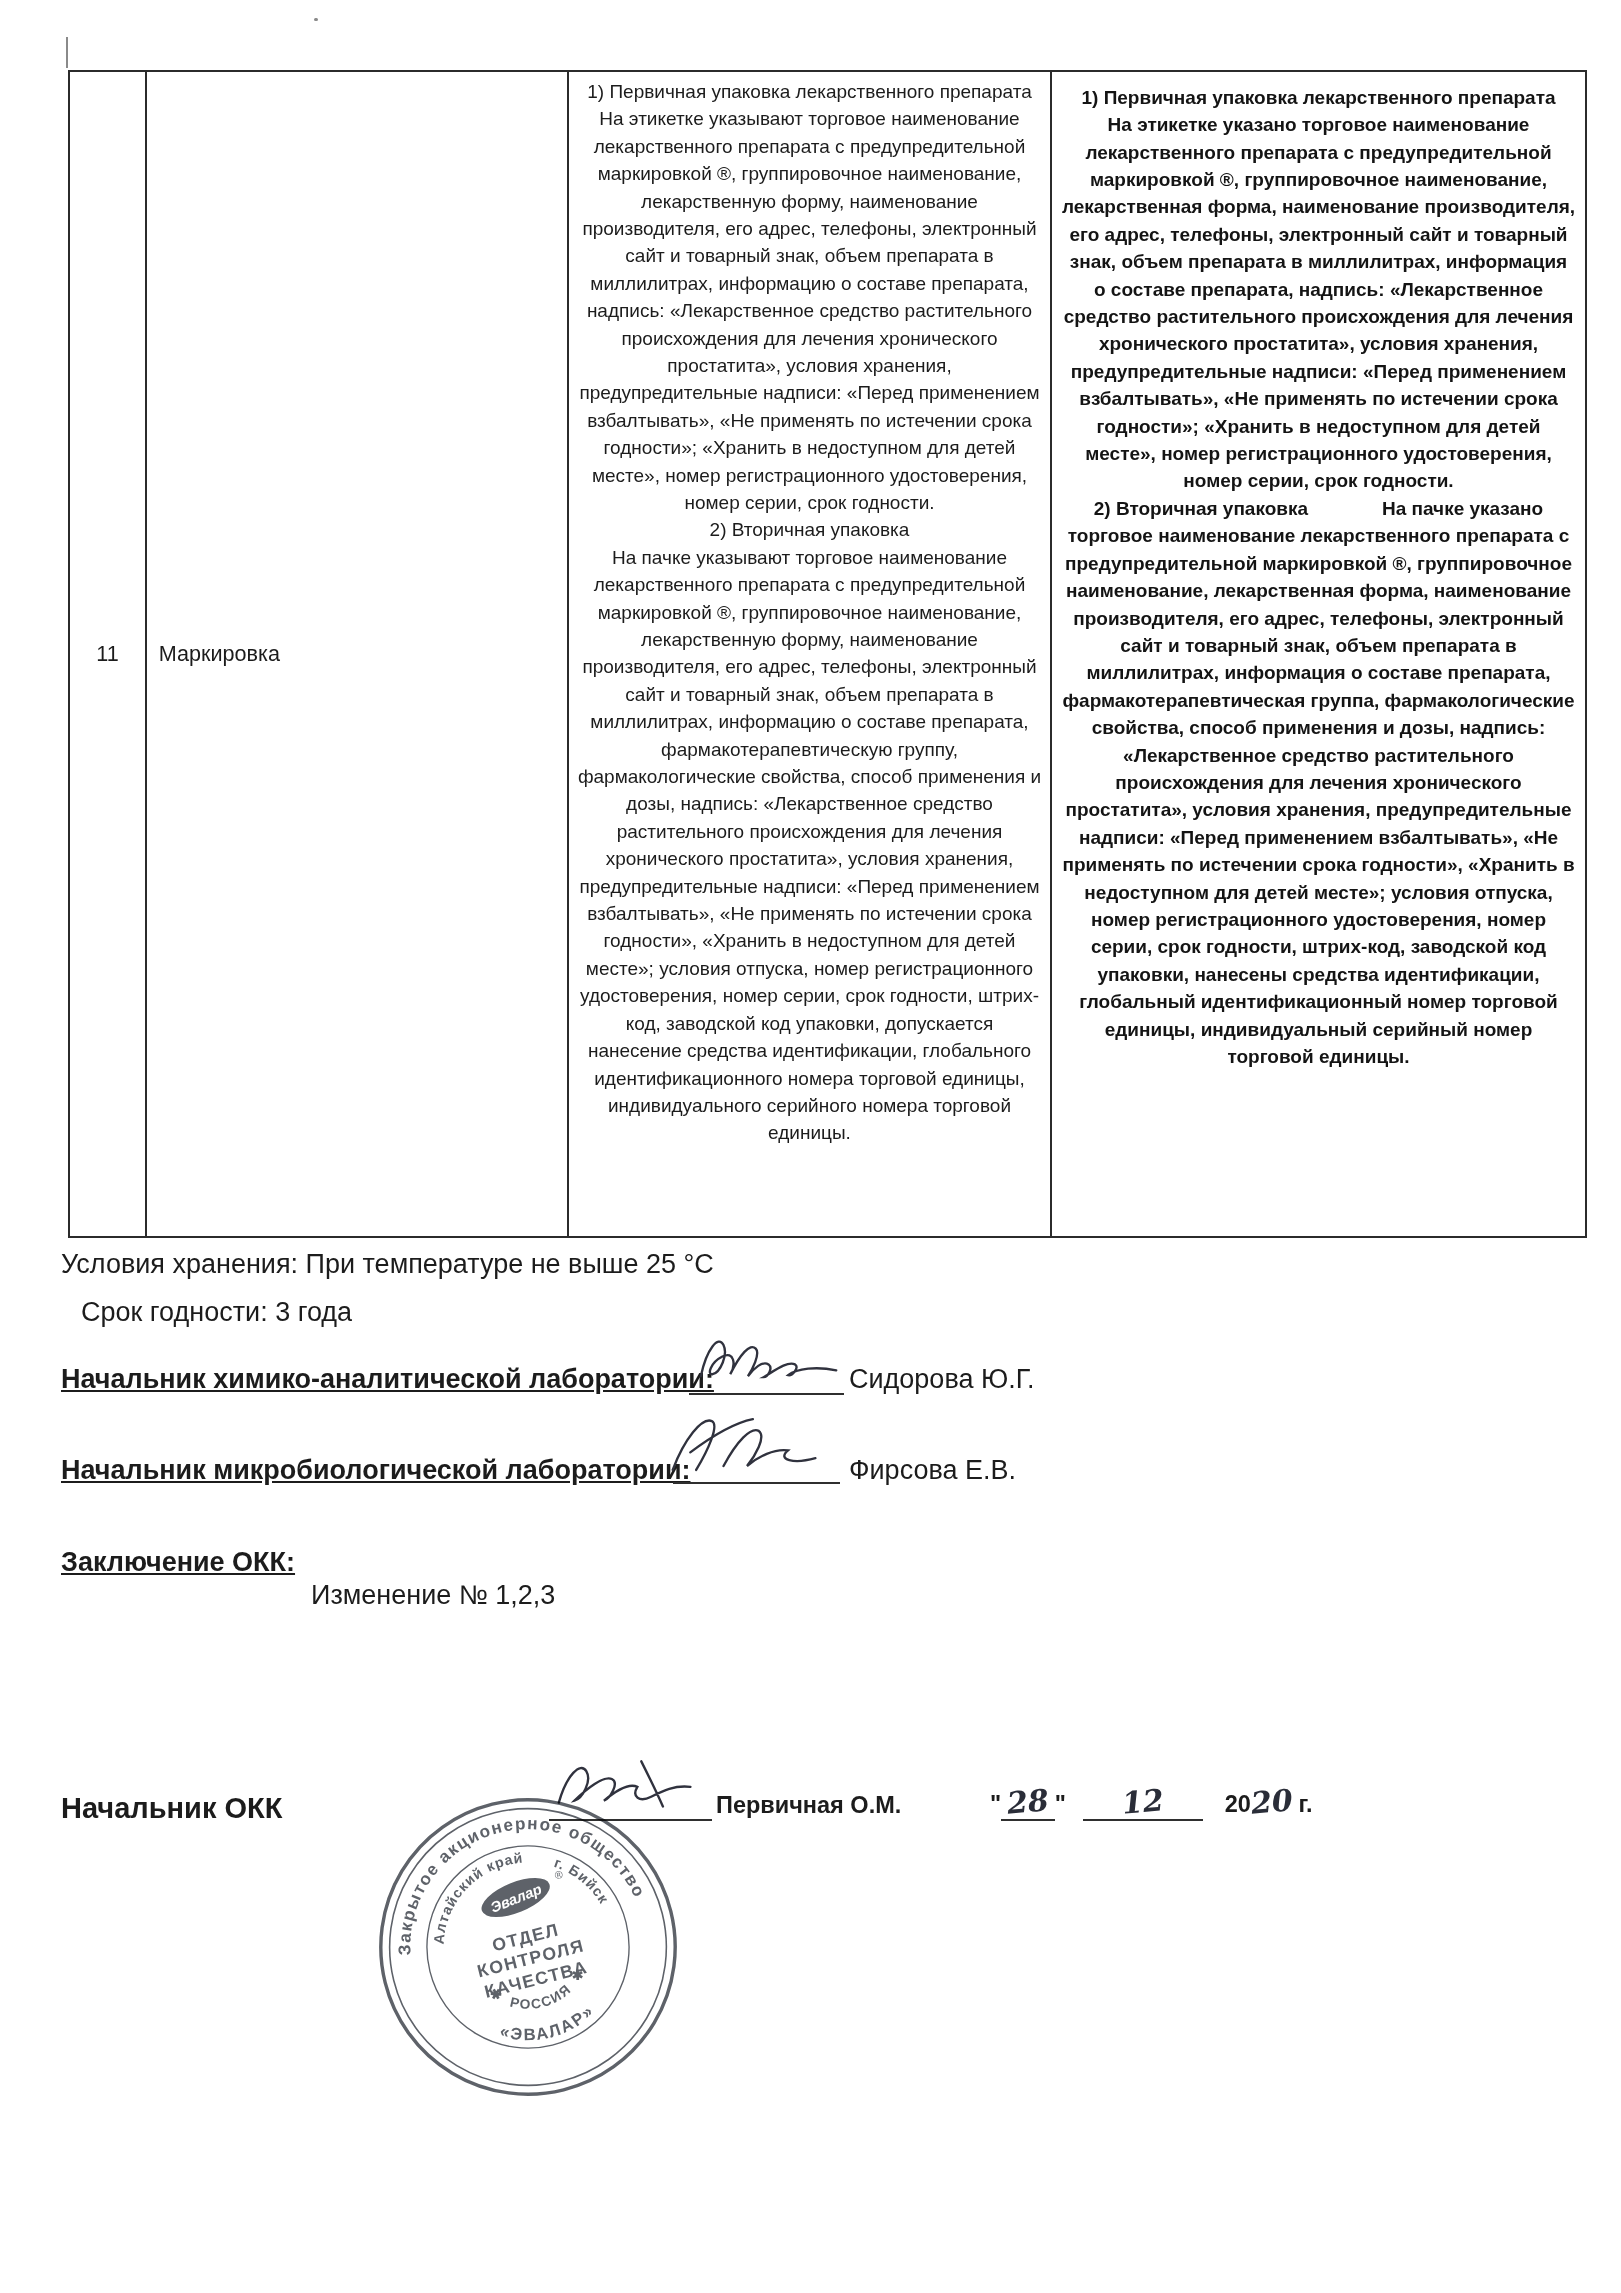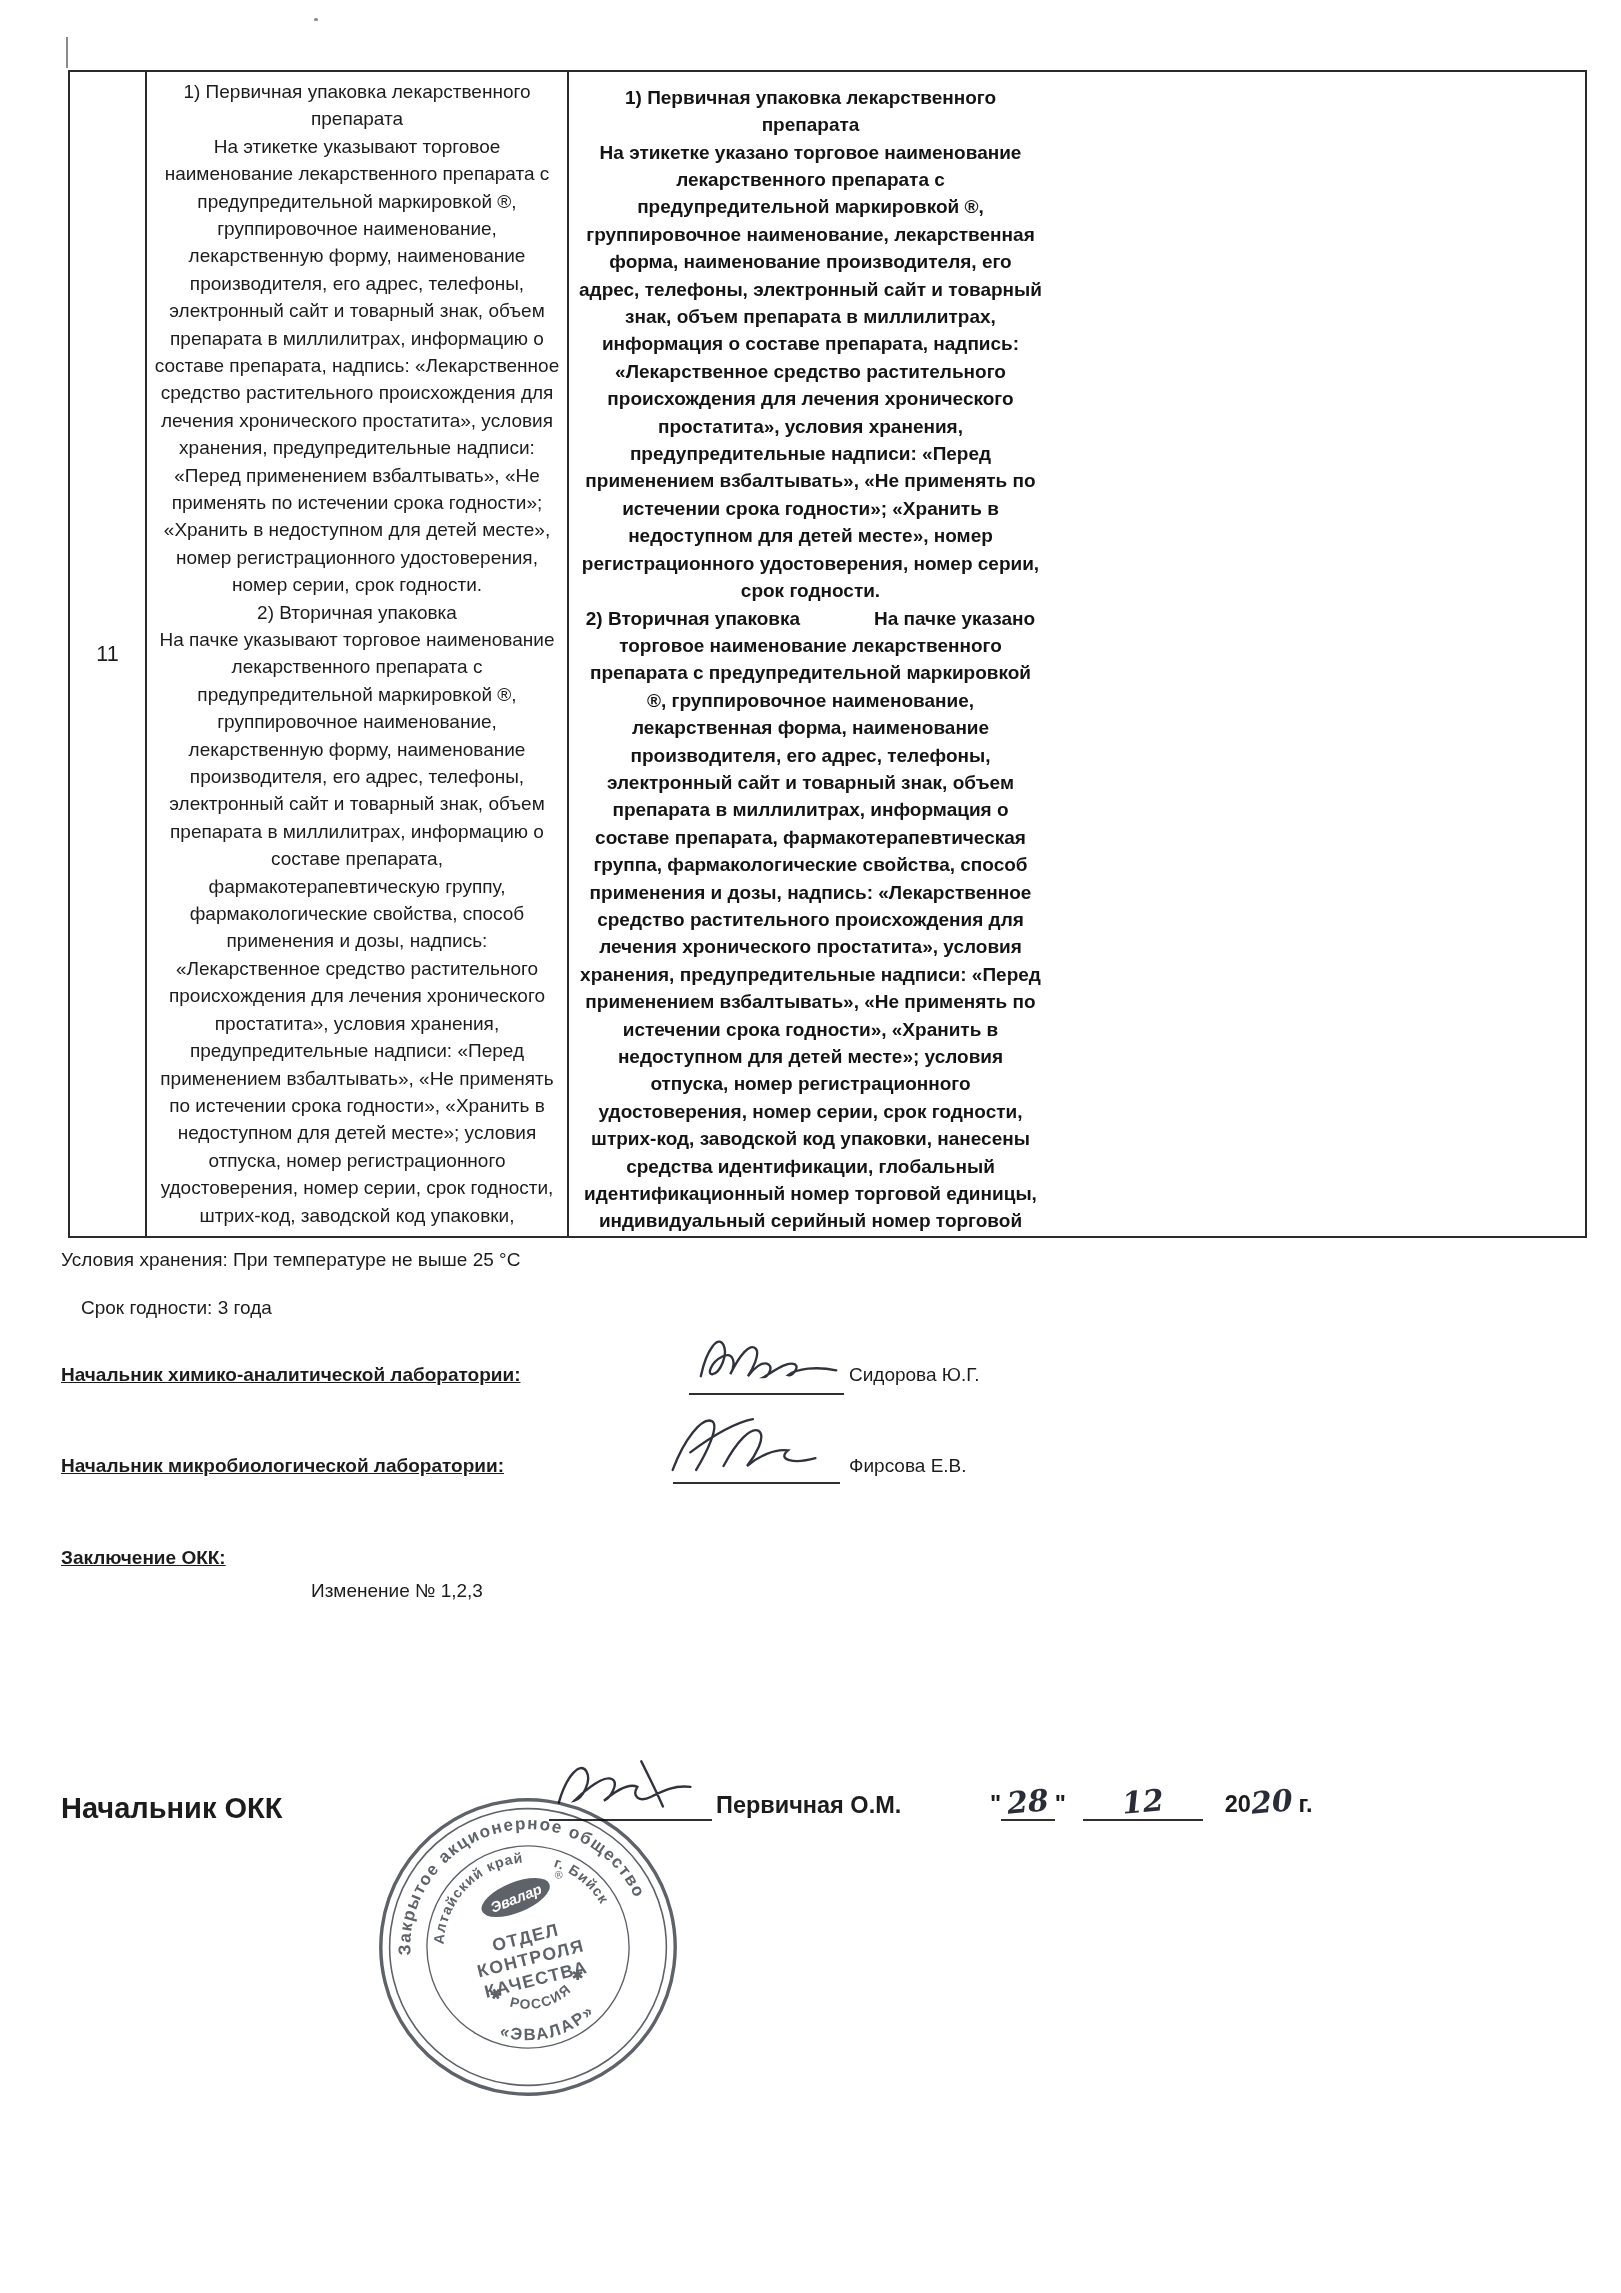--- a/index.html
+++ b/index.html
@@ -14,21 +14,21 @@
     border:2px solid #2b2b2b;box-sizing:border-box;
     display:grid;grid-template-columns:77px 422px 483px 1fr;
   }
   .cell{box-sizing:border-box;border-right:2px solid #2b2b2b;overflow:hidden;text-align:right;}
   .cell:last-child{border-right:none;}
   .cell-num{display:flex;align-items:center;justify-content:center;font-size:21.6px;}
   .cell-label{display:flex;align-items:center;padding-left:11.8px;font-size:21.6px;}
   .cell-req{padding:5.9px 7.8px;font-size:19px;line-height:27.4px;text-align:center;white-space:pre-line;}
   .cell-res{padding:11.8px 9.8px;font-size:19px;line-height:27.4px;text-align:center;white-space:pre-line;font-weight:bold;color:#141414;}
   
-  .line{position:absolute;font-size:19px;white-space:nowrap;}
+  .line{position:absolute;font-size:27px;white-space:nowrap;}
   .bold-u{font-weight:bold;text-decoration:underline;}
   .bold{font-weight:bold;}
   .sigline{position:absolute;height:2px;background:#2f2f2f;}
   .sig{position:absolute;}
   .hand{
     font-family:"DejaVu Serif",serif;font-style:italic;font-size:30px;
     color:#2a2d38;display:inline-block;transform:rotate(-5deg);
   }
   .date-row{position:absolute;display:flex;align-items:baseline;font-size:23.5px;font-weight:bold;}
   .date-day{border-bottom:2px solid #2f2f2f;padding:0 5.9px;}
@@ -47,20 +47,23 @@
 <body>
 
 <div class="page abs" style="left:0;top:0;width:1621px;height:2294px;">
 
   <div class="artifact" style="left:66px;top:37px;width:2px;height:31px;"></div>
   <div class="artifact" style="left:314px;top:17.6px;width:3.9px;height:3.9px;border-radius:50%;"></div>
 
   <div class="tbl">
     <div class="cell cell-num">
       <span>11</span>
+    </div>
+    <div class="cell cell-label">
+      <span>Маркировка</span>
     </div>
     <div class="cell cell-req">1) Первичная упаковка лекарственного препарата
 На этикетке указывают торговое наименование лекарственного препарата с предупредительной маркировкой ®, группировочное наименование, лекарственную форму, наименование производителя, его адрес, телефоны, электронный сайт и товарный знак, объем препарата в миллилитрах, информацию о составе препарата, надпись: «Лекарственное средство растительного происхождения для лечения хронического простатита», условия хранения, предупредительные надписи: «Перед применением взбалтывать», «Не применять по истечении срока годности»; «Хранить в недоступном для детей месте», номер регистрационного удостоверения, номер серии, срок годности.
 2) Вторичная упаковка
 На пачке указывают торговое наименование лекарственного препарата с предупредительной маркировкой ®, группировочное наименование, лекарственную форму, наименование производителя, его адрес, телефоны, электронный сайт и товарный знак, объем препарата в миллилитрах, информацию о составе препарата, фармакотерапевтическую группу, фармакологические свойства, способ применения и дозы, надпись: «Лекарственное средство растительного происхождения для лечения хронического простатита», условия хранения, предупредительные надписи: «Перед применением взбалтывать», «Не применять по истечении срока годности», «Хранить в недоступном для детей месте»; условия отпуска, номер регистрационного удостоверения, номер серии, срок годности, штрих-код, заводской код упаковки, допускается нанесение средства идентификации, глобального идентификационного номера торговой единицы, индивидуального серийного номера торговой единицы.</div>
     <div class="cell cell-res">1) Первичная упаковка лекарственного препарата
 На этикетке указано торговое наименование лекарственного препарата с предупредительной маркировкой ®, группировочное наименование, лекарственная форма, наименование производителя, его адрес, телефоны, электронный сайт и товарный знак, объем препарата в миллилитрах, информация о составе препарата, надпись: «Лекарственное средство растительного происхождения для лечения хронического простатита», условия хранения, предупредительные надписи: «Перед применением взбалтывать», «Не применять по истечении срока годности»; «Хранить в недоступном для детей месте», номер регистрационного удостоверения, номер серии, срок годности.
 2) Вторичная упаковка&nbsp;&nbsp;&nbsp;&nbsp;&nbsp;&nbsp;&nbsp;&nbsp;&nbsp;&nbsp;&nbsp;&nbsp;&nbsp;&nbsp;На пачке указано торговое наименование лекарственного препарата с предупредительной маркировкой ®, группировочное наименование, лекарственная форма, наименование производителя, его адрес, телефоны, электронный сайт и товарный знак, объем препарата в миллилитрах, информация о составе препарата, фармакотерапевтическая группа, фармакологические свойства, способ применения и дозы, надпись: «Лекарственное средство растительного происхождения для лечения хронического простатита», условия хранения, предупредительные надписи: «Перед применением взбалтывать», «Не применять по истечении срока годности», «Хранить в недоступном для детей месте»; условия отпуска, номер регистрационного удостоверения, номер серии, срок годности, штрих-код, заводской код упаковки, нанесены средства идентификации, глобальный идентификационный номер торговой единицы, индивидуальный серийный номер торговой единицы.</div>
   </div>
 

